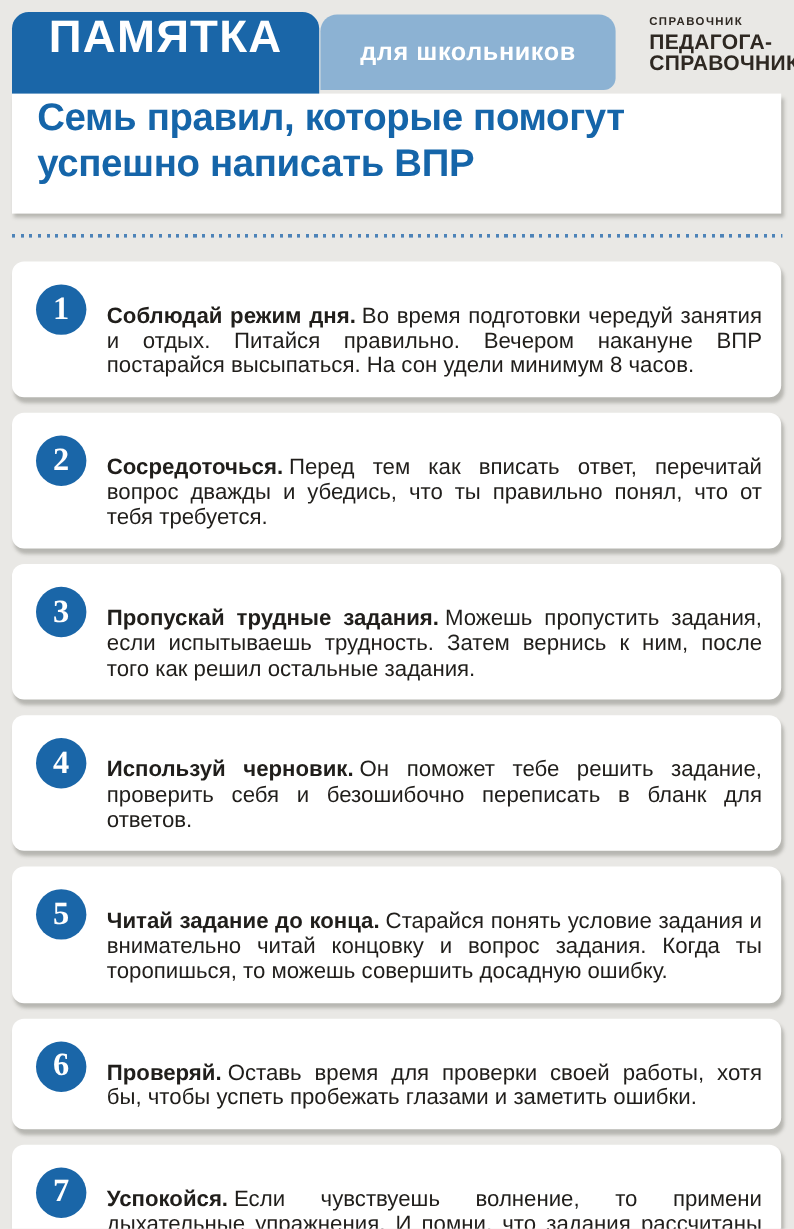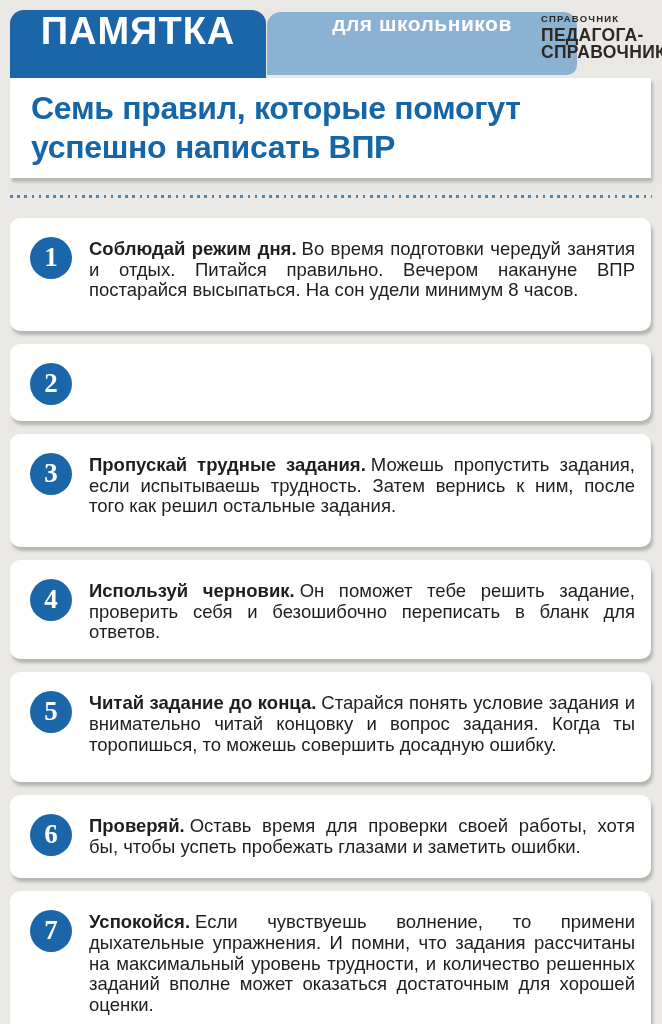--- a/index.html
+++ b/index.html
@@ -22,44 +22,44 @@
     background: #1a66a8;
     border-radius: 14px 14px 0 8px;
     display: flex; align-items: flex-start; justify-content: center;
   }
   .badge-dark span {
     color: #ffffff; font-weight: bold; font-size: 38px;
     letter-spacing: 1px;
   }
   .badge-light {
     position: absolute; left: 267px; top: 12px;
-    width: 310px; height: 63px;
+    width: 246px; height: 63px;
     background: #8cb2d3;
     border-radius: 14px 14px 10px 0;
-    display: flex; align-items: flex-start; justify-content: center;
+    display: flex; align-items: center; justify-content: center;
   }
   .badge-light span {
     color: #ffffff; font-weight: bold; font-size: 21px;
     letter-spacing: 0.5px;
   }
   .logo {
     position: absolute; left: 541px; top: 14px; width: 115px;
     color: #2e2822; line-height: 1;
   }
   .logo-top { font-size: 9.5px; letter-spacing: 1.2px; font-weight: bold; margin-bottom: 3px; }
   .logo-main { font-size: 17.5px; font-weight: bold; letter-spacing: 0.3px; line-height: 1.02; }
   .logo-bottom { font-size: 8.5px; font-weight: bold; letter-spacing: 1.5px; margin-top: 15px; }
 
   
   .title-card {
     position: absolute; left: 10px; top: 78px;
     width: 641px; height: 100px;
     background: #ffffff;
     box-shadow: 2px 4px 3px rgba(90, 88, 80, 0.35);
-    display: flex; align-items: center;
+    display: flex; align-items: flex-start;
   }
   .title-card h1 {
     color: #1565a9; font-size: 32px; font-weight: bold;
     line-height: 1.22; padding: 0 30px 0 21px; max-width: 620px;
     letter-spacing: -0.3px;
   }
 
   
   .dotted {
     position: absolute; left: 10px; top: 195px;
@@ -89,21 +89,21 @@
     margin-top: 5px;
     background: #1a66a8; border-radius: 50%;
     display: flex; align-items: center; justify-content: center;
   }
   .num-circle span {
     font-family: "Liberation Serif", "DejaVu Serif", serif;
     font-weight: bold; color: #ffffff; font-size: 27px; line-height: 1;
     padding-bottom: 2px;
   }
   .rule-text {
-    margin-left: 17px; margin-top: 7px;
+    margin-left: 17px; margin-top: 21px;
     font-size: 18.5px; line-height: 20.7px; color: #201e1b;
     text-align: justify;
   }
   .rule-text b { margin-right: 5px; }
 </style>
 </head>
 <body>
 
 <div class="poster">
 
@@ -136,20 +136,23 @@
       </div>
       <p class="rule-text">
         <b>Соблюдай режим дня.</b><span>Во время подготовки чередуй занятия и отдых. Питайся правильно. Вечером накануне ВПР постарайся высыпаться. На сон удели минимум 8 часов.</span>
       </p>
     </div>
 
     <div class="card">
       <div class="num-circle">
         <span>2</span>
       </div>
+      <p class="rule-text">
+        <b>Сосредоточься.</b><span>Перед тем как вписать ответ, перечитай вопрос дважды и убедись, что ты правильно понял, что от тебя требуется.</span>
+      </p>
     </div>
 
     <div class="card">
       <div class="num-circle">
         <span>3</span>
       </div>
       <p class="rule-text">
         <b>Пропускай трудные задания.</b><span>Можешь пропустить задания, если испытываешь трудность. Затем вернись к ним, после того как решил остальные задания.</span>
       </p>
     </div>

